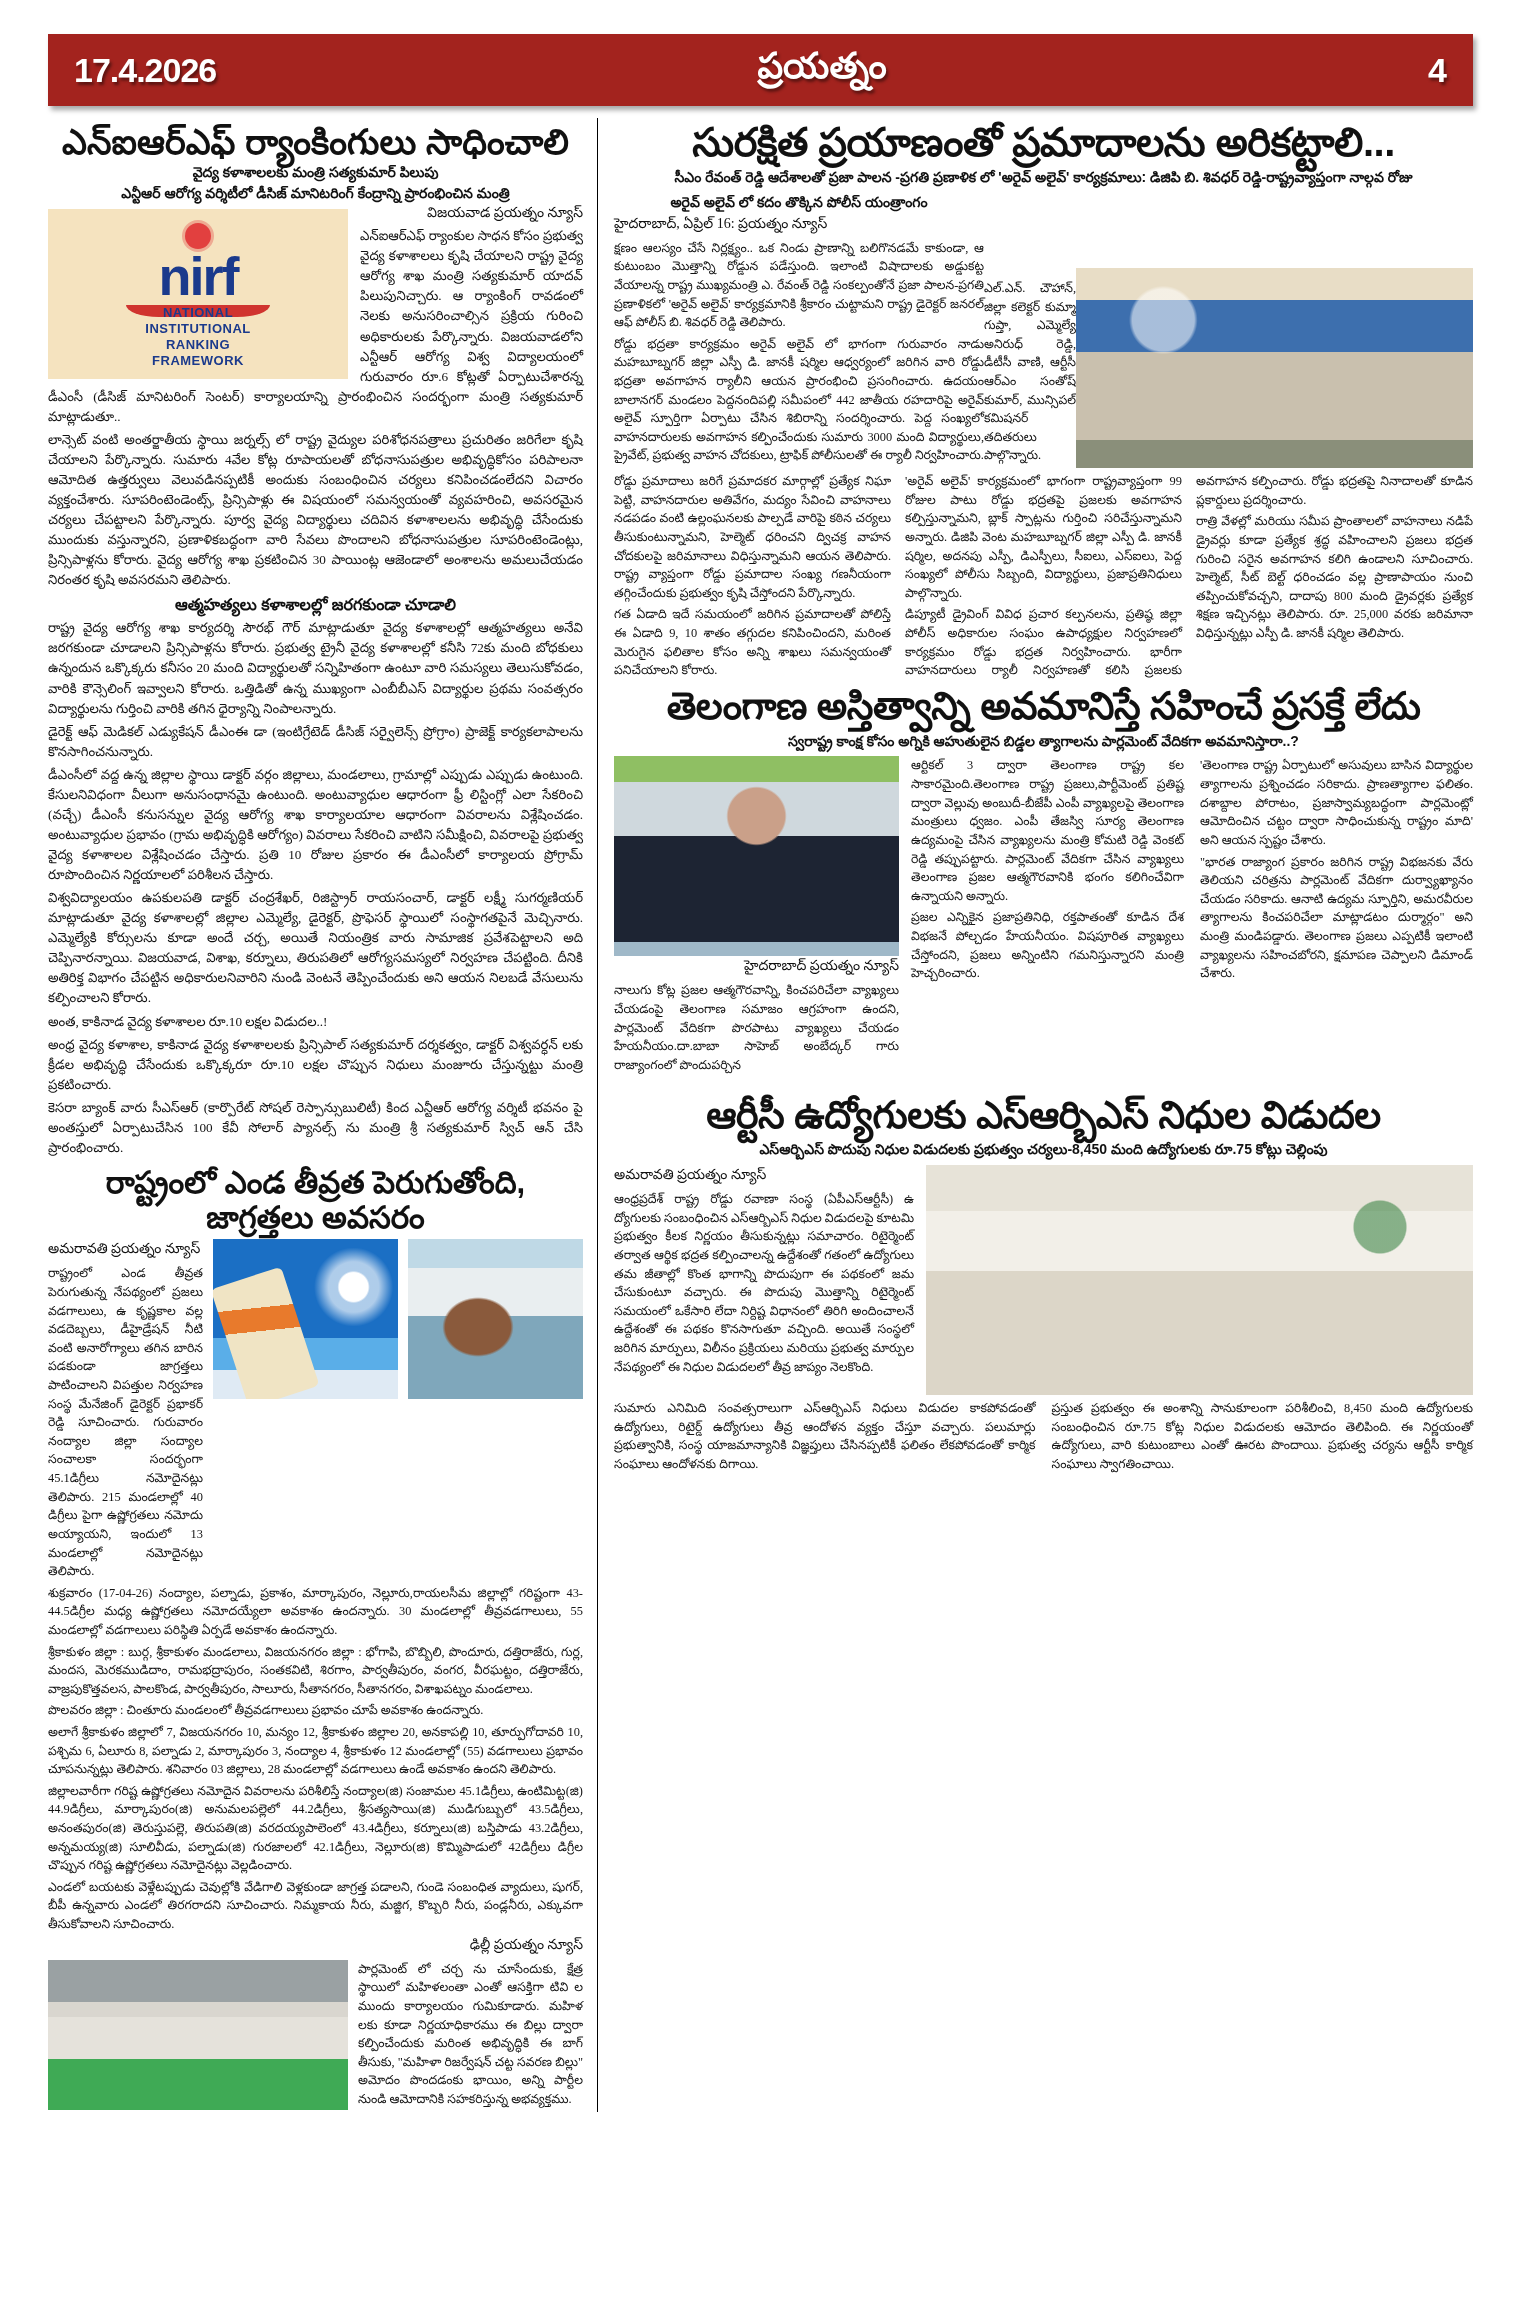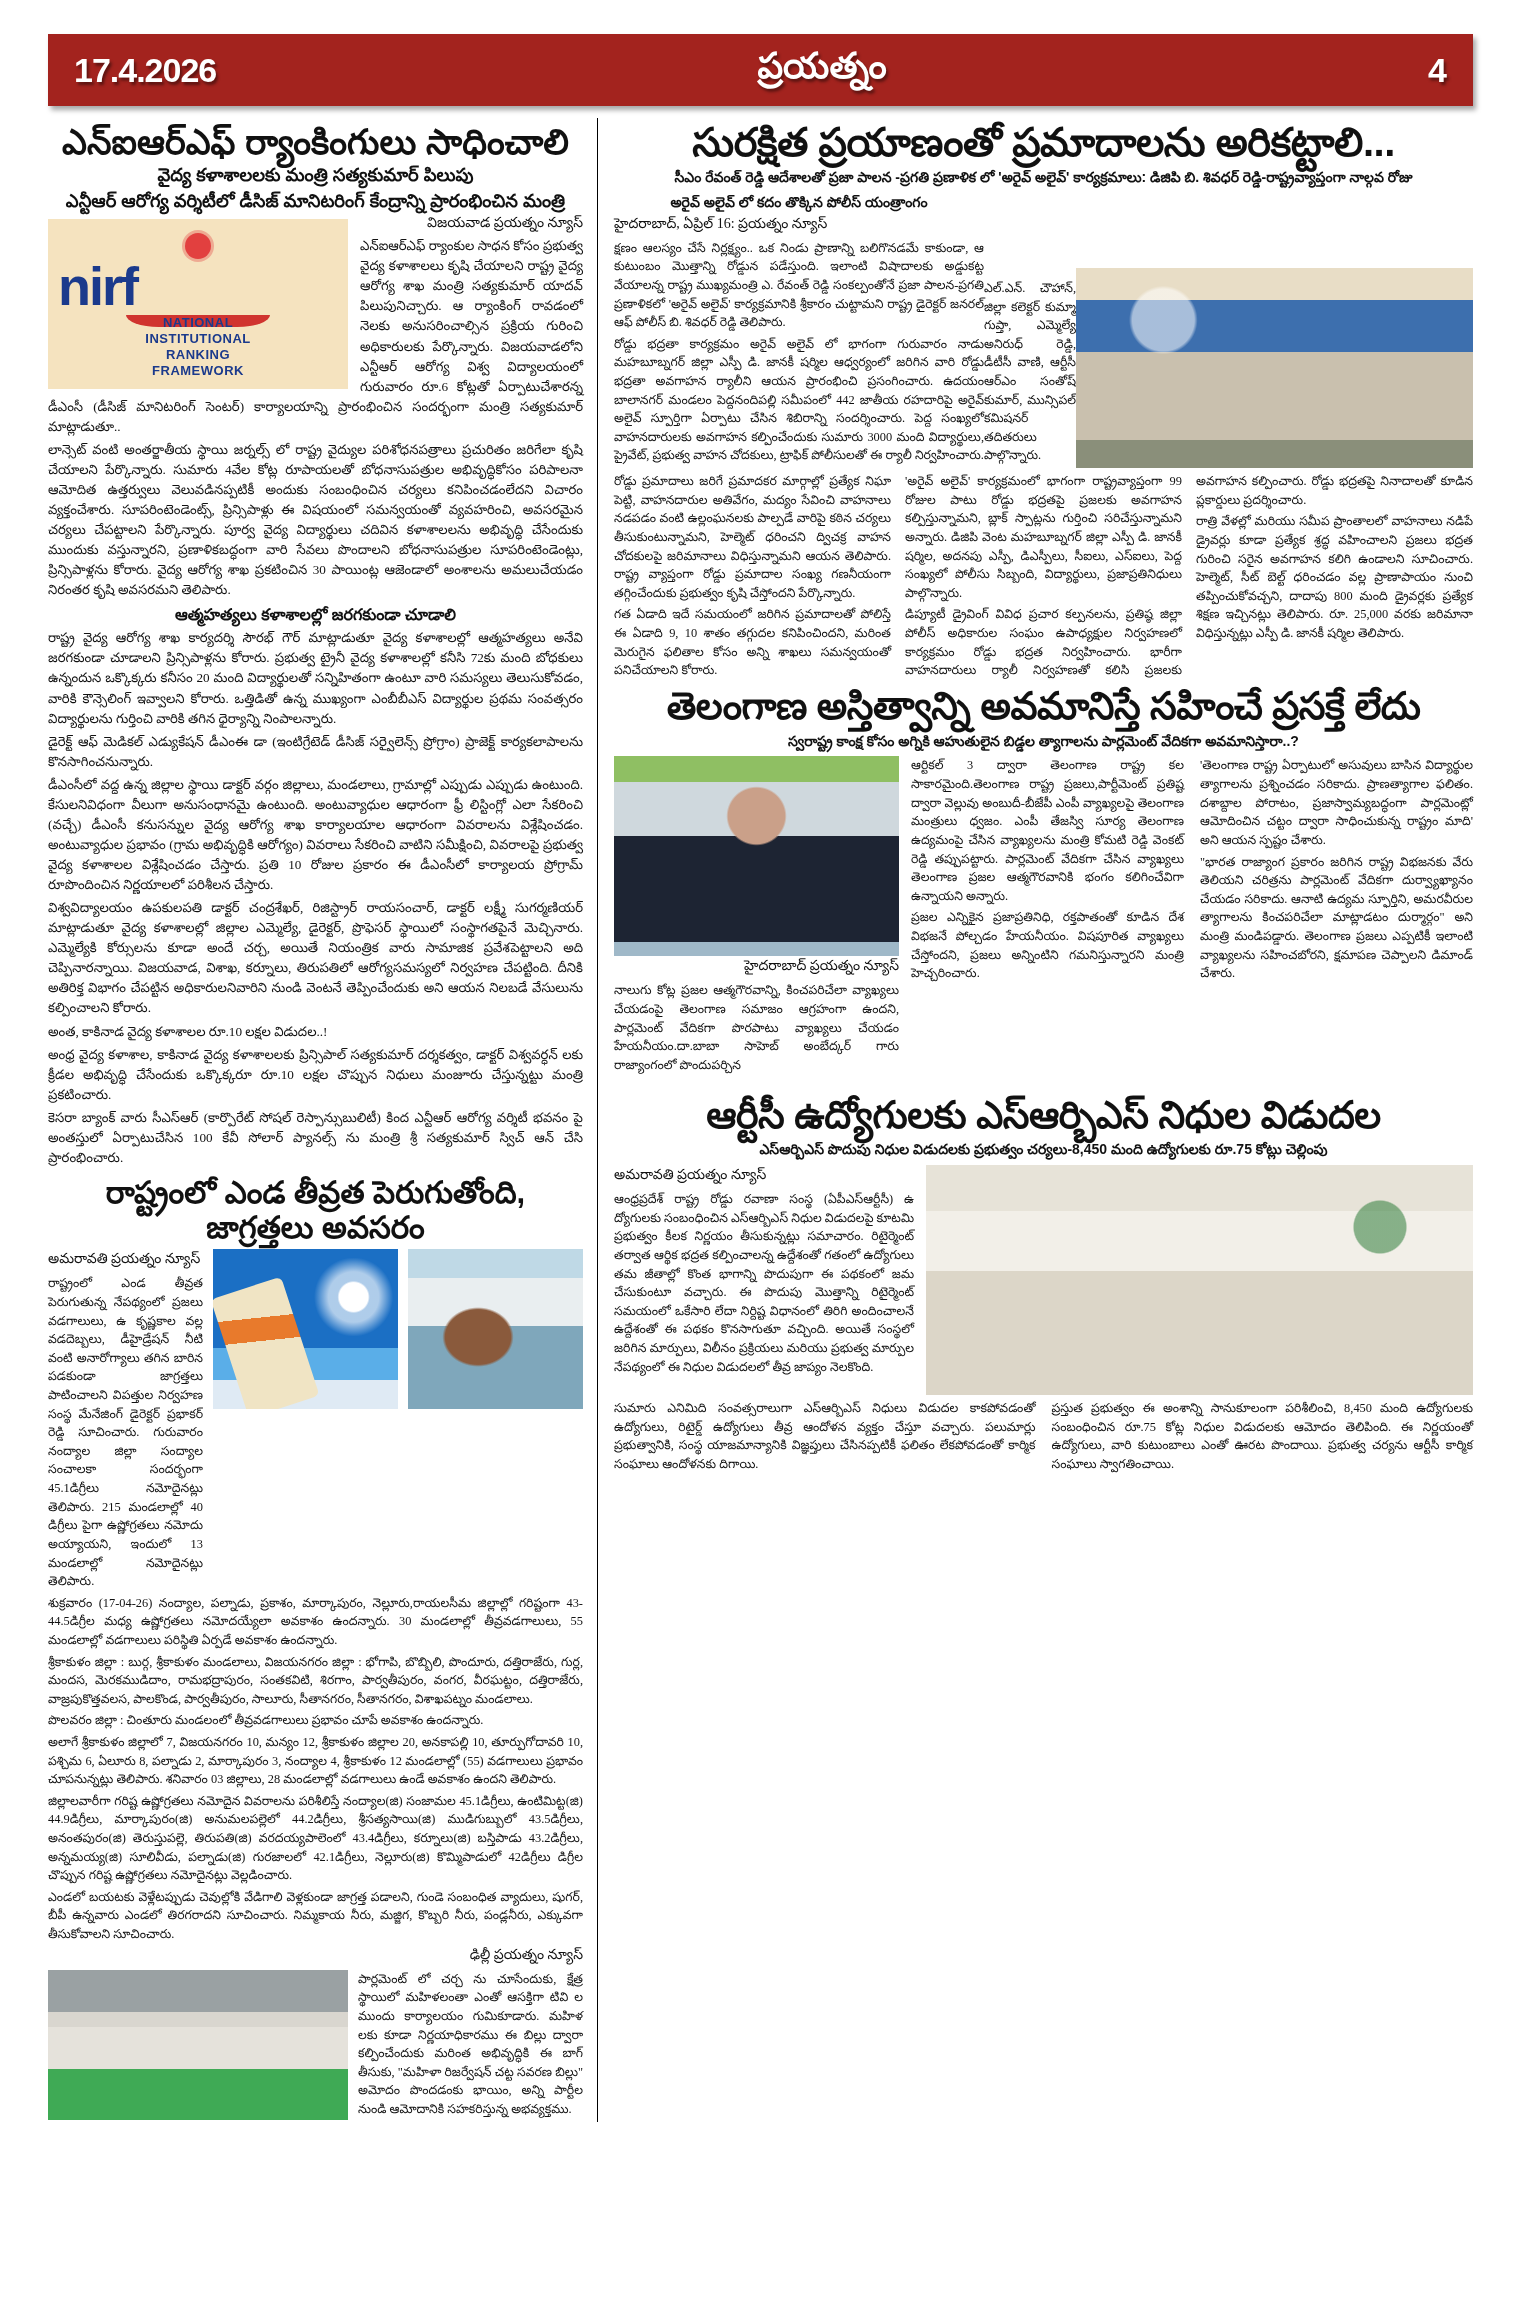--- a/index.html
+++ b/index.html
@@ -56,21 +56,21 @@
     font-family:"Liberation Sans", sans-serif;
     font-weight:bold;
     font-size:35px;
     text-align:center;
     line-height:1.12;
     margin:4px 0 2px 0;
   }
   .hl-sub {
     font-family:"Liberation Sans", sans-serif;
     font-weight:bold;
-    font-size:18px;
+    font-size:14px;
     text-align:center;
     line-height:1.25;
     margin:3px 0;
   }
   .hl-big {
     font-family:"Liberation Sans", sans-serif;
     font-weight:bold;
     font-size:40px;
     text-align:center;
     line-height:1.1;
@@ -132,22 +132,22 @@
     position:relative;
     float:left;
     margin:4px 12px 4px 0;
   }
   .nirf .sun {
     position:absolute; left:50%; top:14px; width:26px; height:26px;
     margin-left:-13px; background:#e2403f; border-radius:50%;
     box-shadow:0 0 0 3px rgba(226,64,63,.35);
   }
   .nirf .word {
-    position:absolute; top:36px; left:10px; width:100%;
-    text-align:left;
+    position:absolute; top:36px; left:0; width:100%;
+    text-align:center;
     font-family:"Liberation Sans", sans-serif;
     font-weight:bold; font-size:54px; color:#1b3a8c;
     letter-spacing:-2px;
   }
   .nirf .book {
     position:absolute; top:96px; left:50%; margin-left:-72px;
     width:144px; height:12px; background:#d0342f;
     border-radius:0 0 60px 60px / 0 0 22px 22px;
   }
   .nirf .nm {

